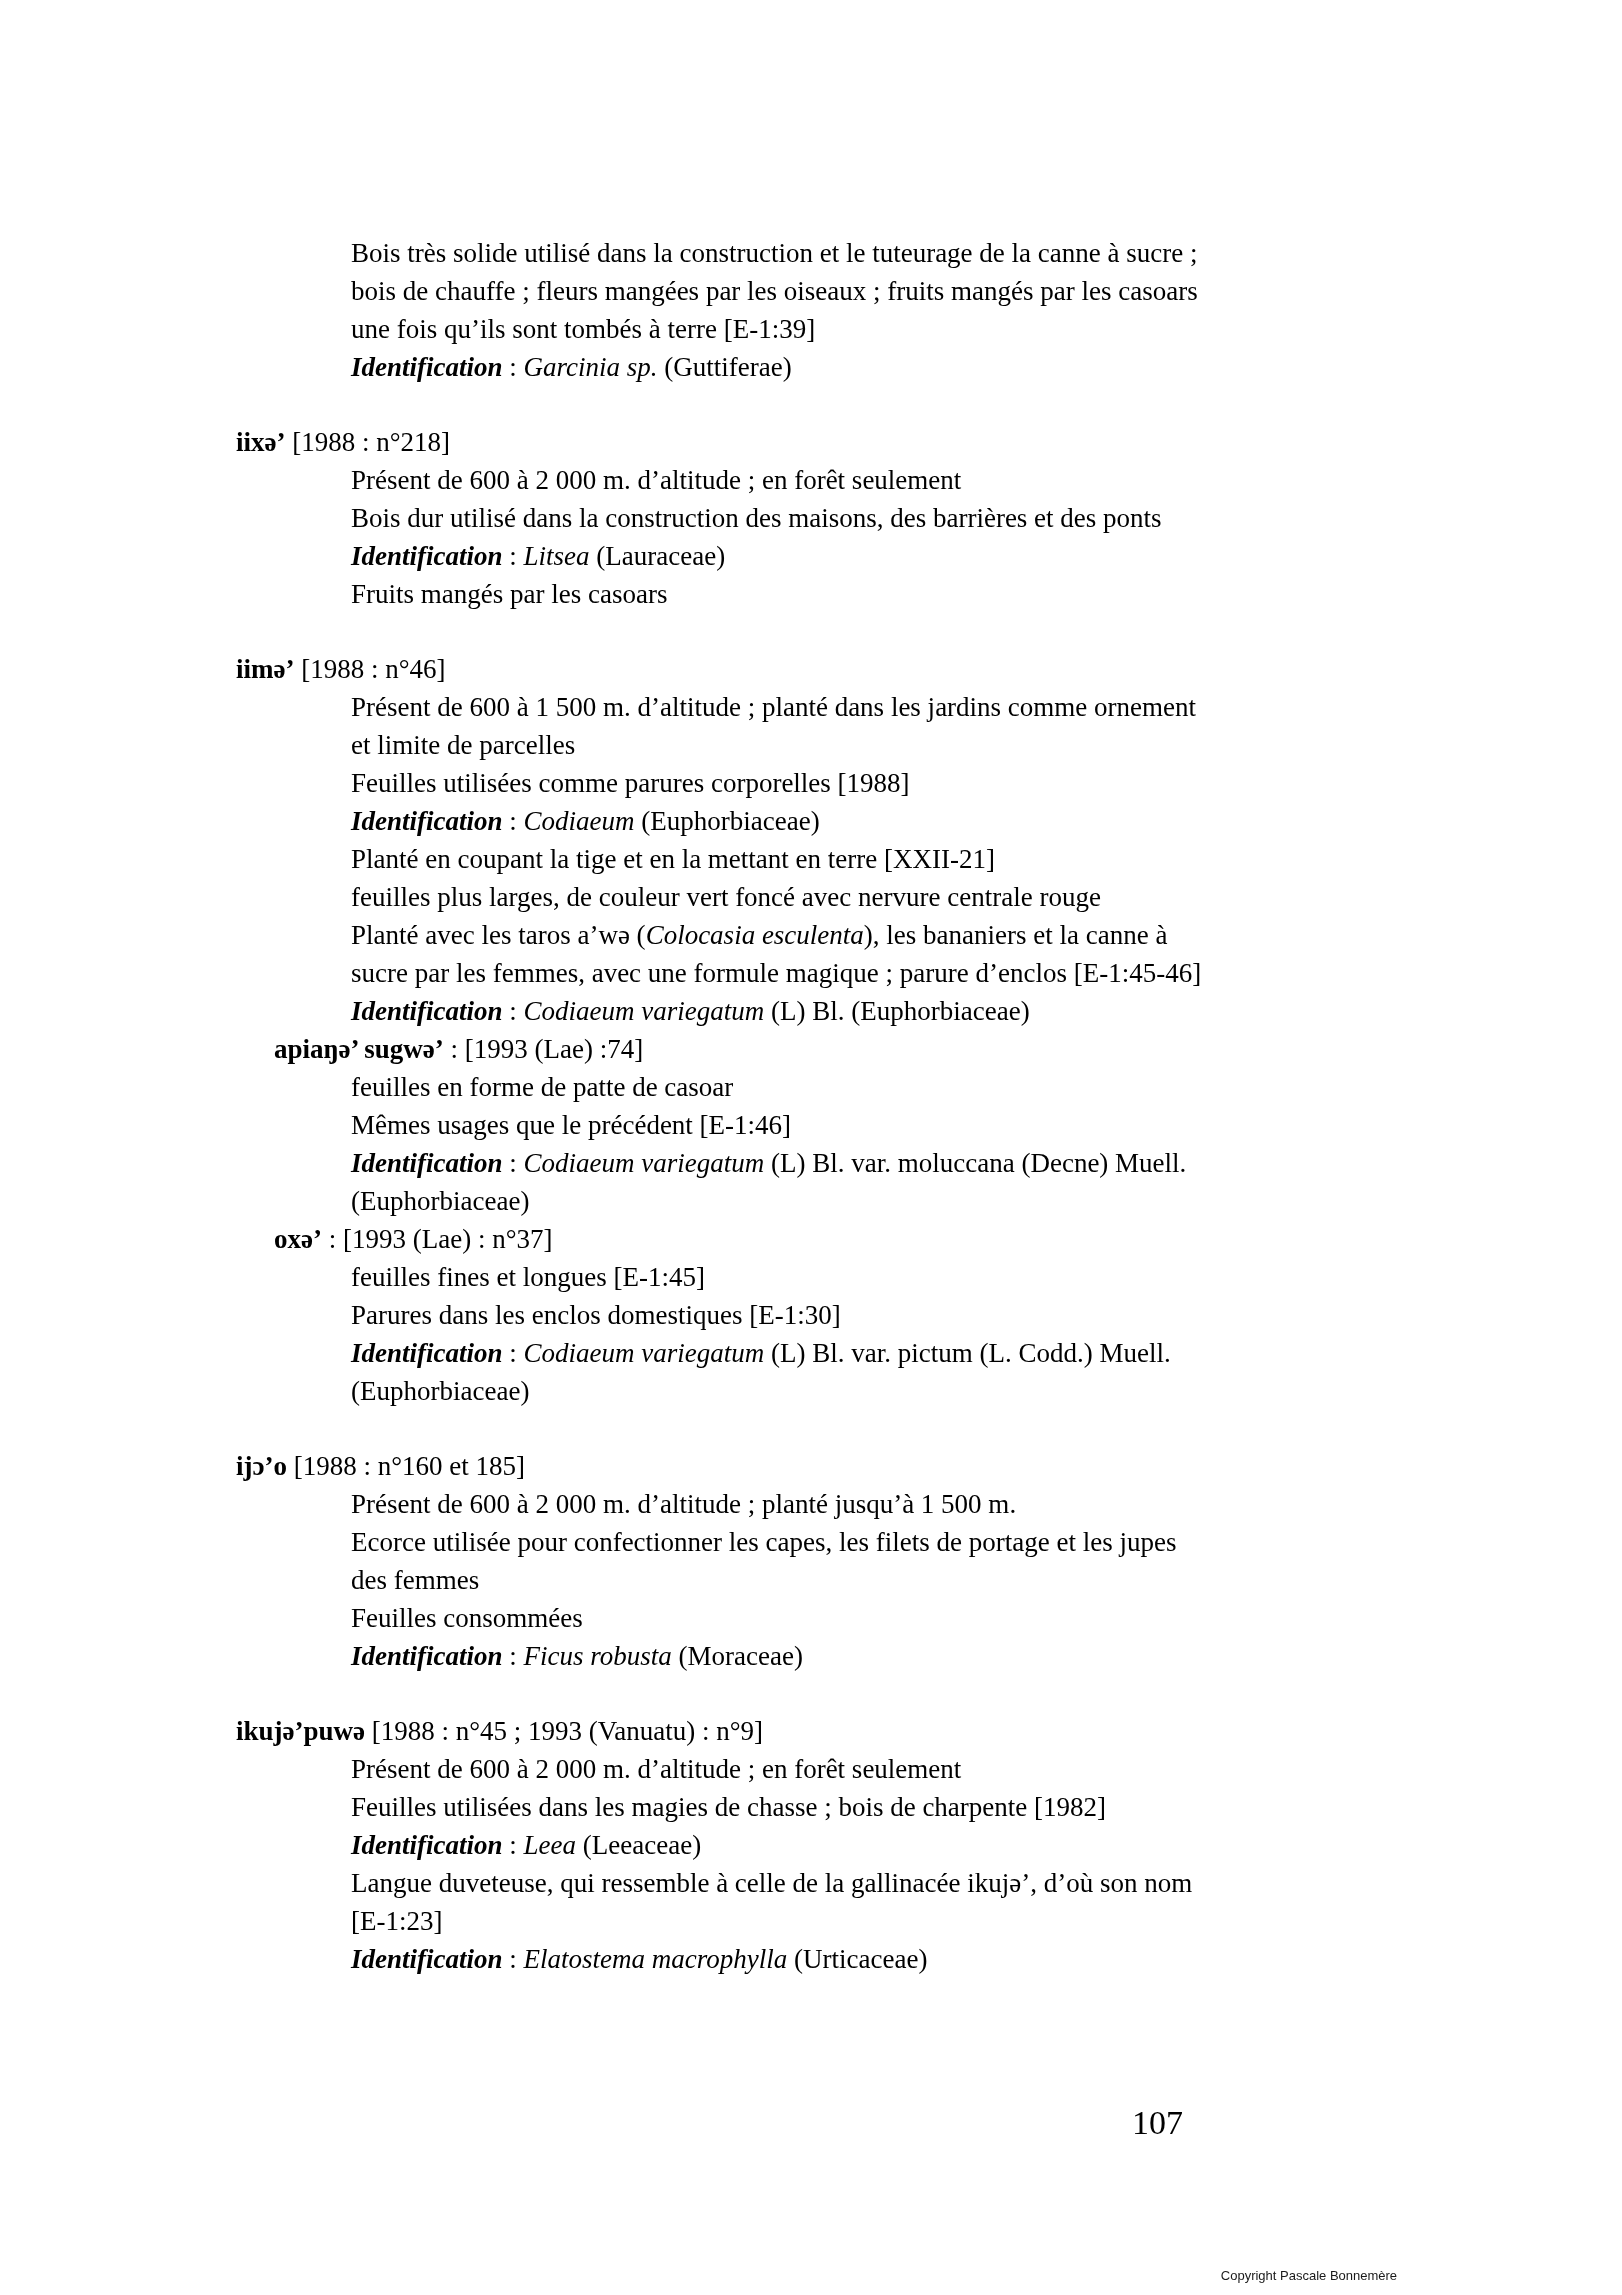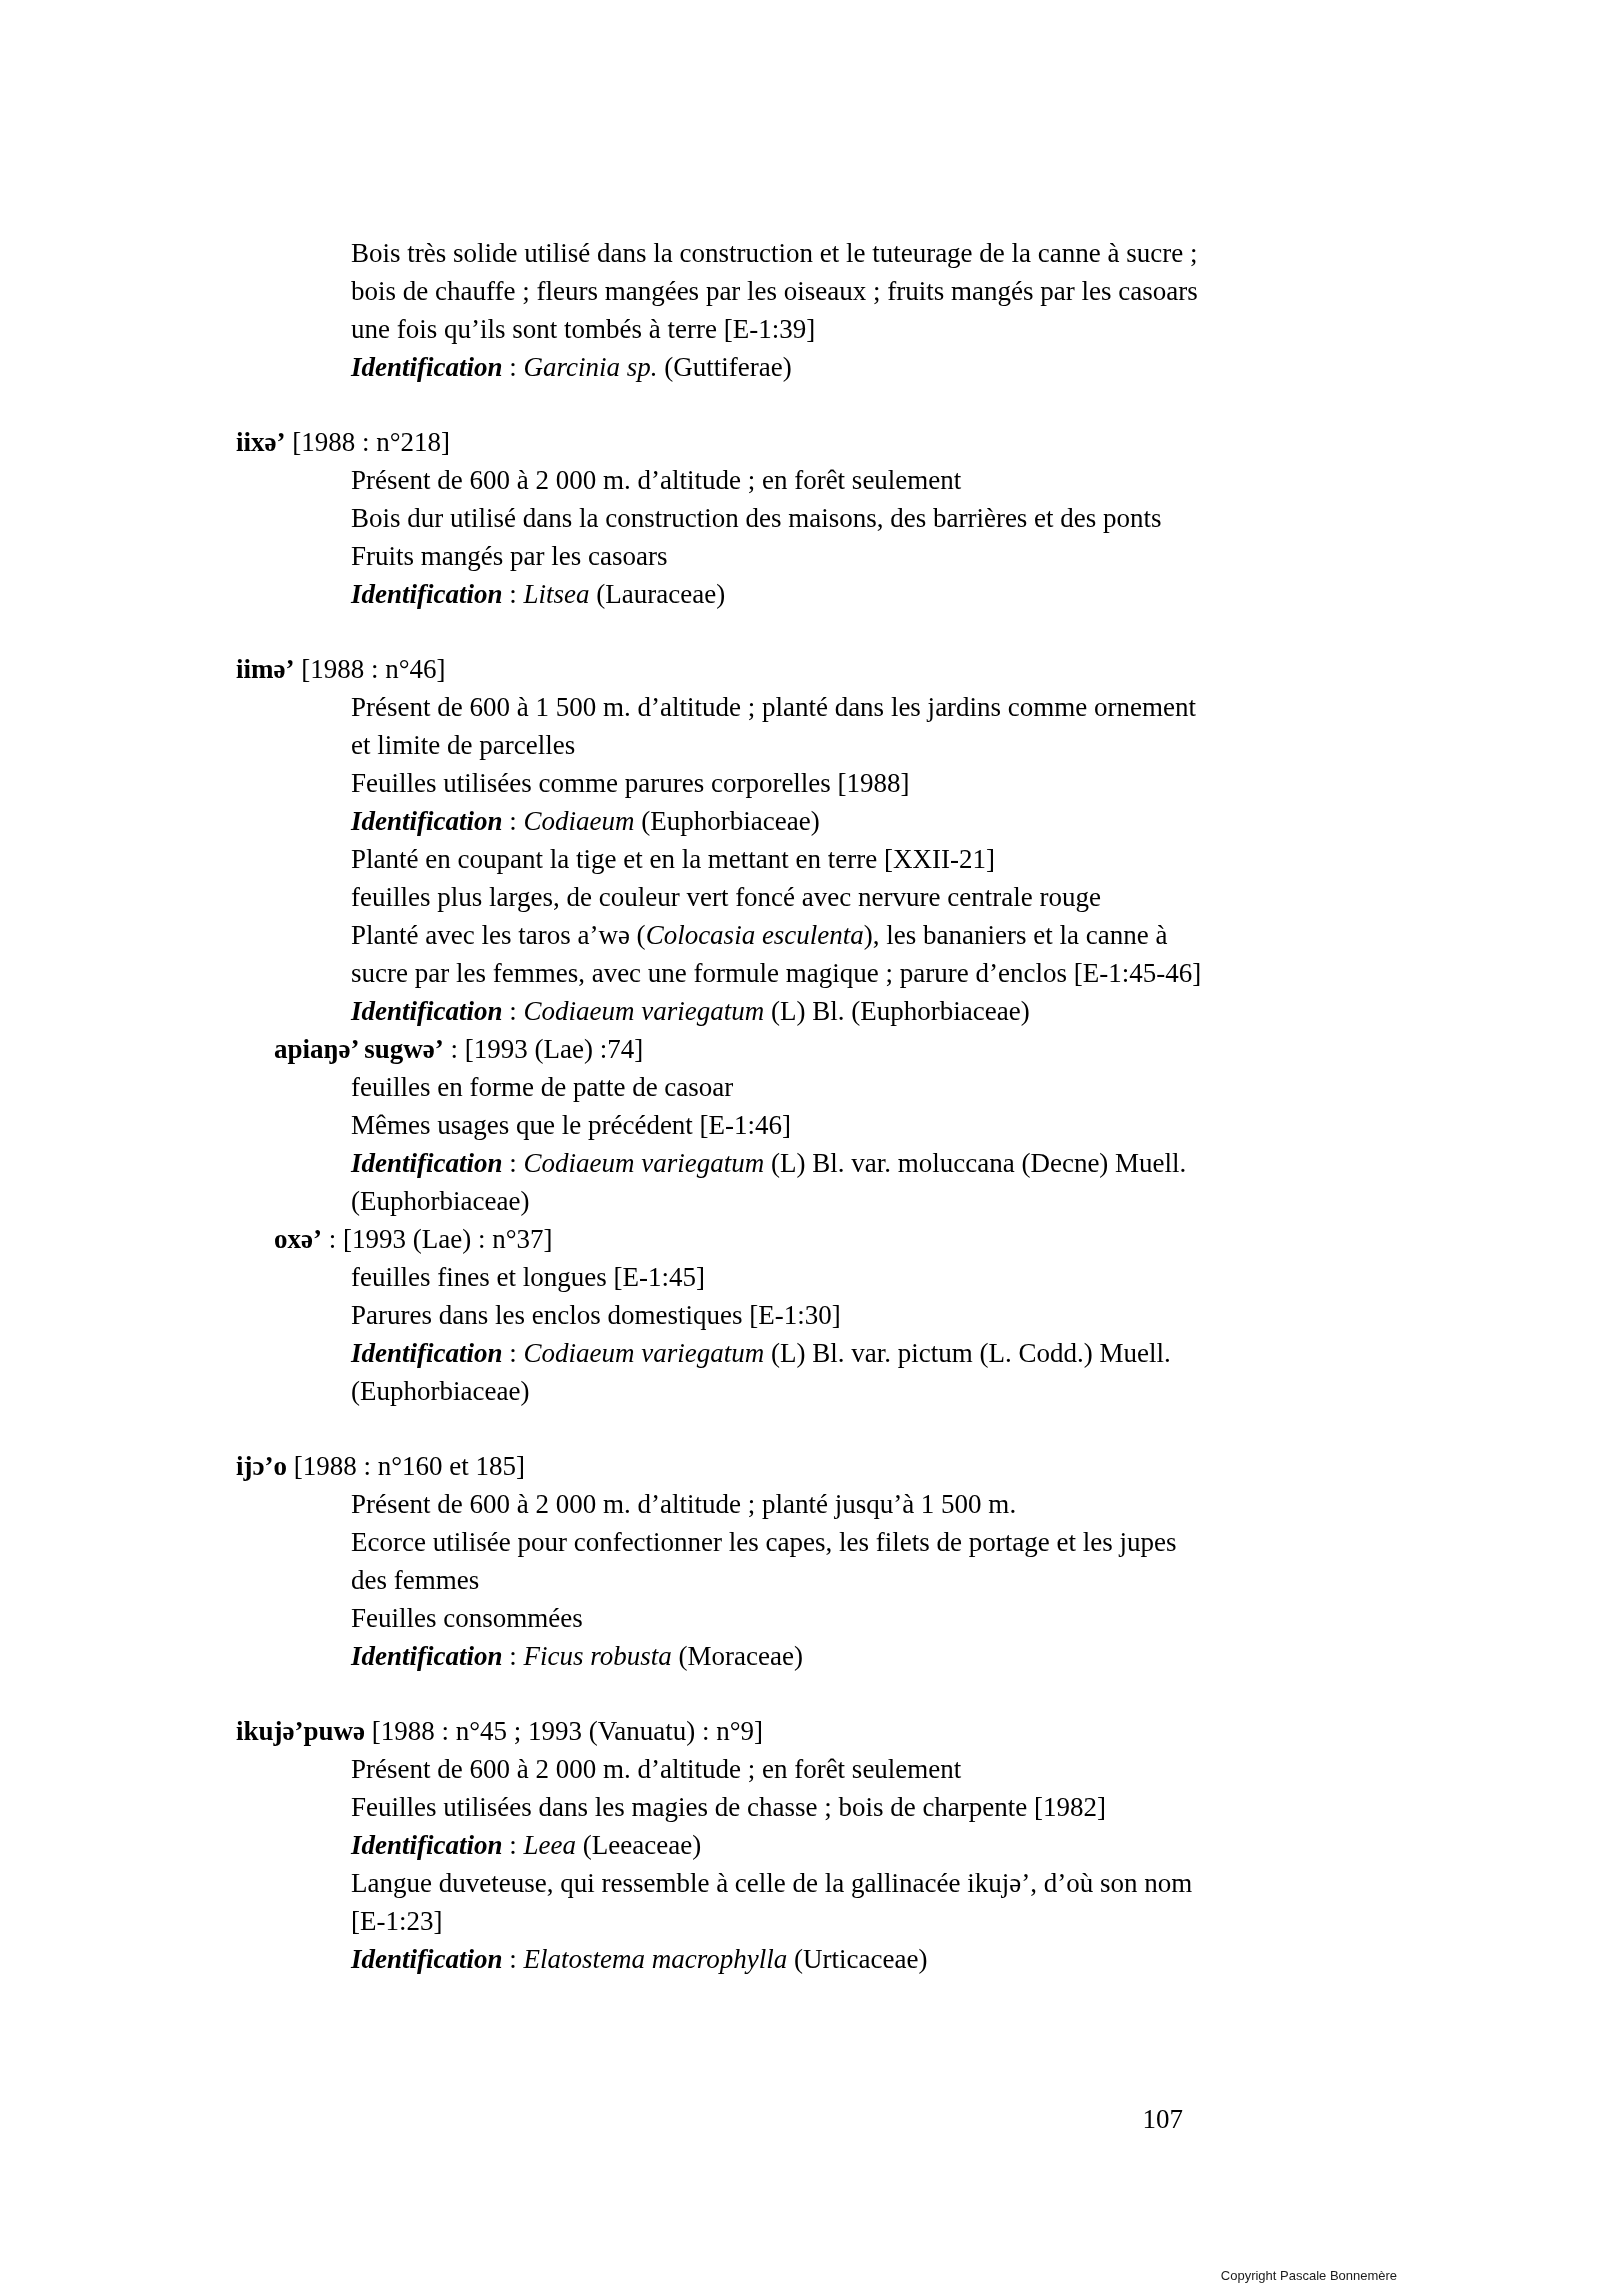--- a/index.html
+++ b/index.html
@@ -30,21 +30,21 @@
   .indent-sub   { padding-left: 274px; }
   .indent-body  { padding-left: 351px; }
   .r-n  { font-style: normal; font-weight: normal; }
   .r-i  { font-style: italic; font-weight: normal; margin-top: 29px; }
   .r-b  { font-style: normal; font-weight: bold; }
   .r-bi { font-style: italic; font-weight: bold; }
   .page-number {
     position: absolute;
     top: 2106px;
     right: 222px;
-    font-size: 27px;
+    font-size: 34px;
     line-height: 1;
   }
   .copyright {
     position: absolute;
     top: 2269px;
     right: 7.9px;
     font-family: "Liberation Sans", "DejaVu Sans", sans-serif;
     font-size: 13px;
     line-height: 1;
     color: #1a1a1a;
@@ -58,22 +58,22 @@
       <div class="block">
         <div class="line indent-body"><span class="r-n">Bois très solide utilisé dans la construction et le tuteurage de la canne à sucre ;</span></div>
         <div class="line indent-body"><span class="r-n">bois de chauffe ; fleurs mangées par les oiseaux ; fruits mangés par les casoars</span></div>
         <div class="line indent-body"><span class="r-n">une fois qu’ils sont tombés à terre [E-1:39]</span></div>
         <div class="line indent-body"><span class="r-bi">Identification</span><span class="r-n"> : </span><span class="r-i">Garcinia sp.</span><span class="r-n"> (Guttiferae)</span></div>
       </div>
       <div class="block">
         <div class="line indent-entry"><span class="r-b">iixə’</span><span class="r-n"> [1988 : n°218]</span></div>
         <div class="line indent-body"><span class="r-n">Présent de 600 à 2 000 m. d’altitude ; en forêt seulement</span></div>
         <div class="line indent-body"><span class="r-n">Bois dur utilisé dans la construction des maisons, des barrières et des ponts</span></div>
+        <div class="line indent-body"><span class="r-bi">Identification</span><span class="r-n"> : </span><span class="r-i">Litsea</span><span class="r-n"> (Lauraceae)</span></div>
         <div class="line indent-body"><span class="r-n">Fruits mangés par les casoars</span></div>
-        <div class="line indent-body"><span class="r-bi">Identification</span><span class="r-n"> : </span><span class="r-i">Litsea</span><span class="r-n"> (Lauraceae)</span></div>
       </div>
       <div class="block">
         <div class="line indent-entry"><span class="r-b">iimə’</span><span class="r-n"> [1988 : n°46]</span></div>
         <div class="line indent-body"><span class="r-n">Présent de 600 à 1 500 m. d’altitude ; planté dans les jardins comme ornement</span></div>
         <div class="line indent-body"><span class="r-n">et limite de parcelles</span></div>
         <div class="line indent-body"><span class="r-n">Feuilles utilisées comme parures corporelles [1988]</span></div>
         <div class="line indent-body"><span class="r-bi">Identification</span><span class="r-n"> : </span><span class="r-i">Codiaeum</span><span class="r-n"> (Euphorbiaceae)</span></div>
         <div class="line indent-body"><span class="r-n">Planté en coupant la tige et en la mettant en terre [XXII-21]</span></div>
         <div class="line indent-body"><span class="r-n">feuilles plus larges, de couleur vert foncé avec nervure centrale rouge</span></div>
         <div class="line indent-body"><span class="r-n">Planté avec les taros a’wə (</span><span class="r-i">Colocasia esculenta</span><span class="r-n">), les bananiers et la canne à</span></div>

